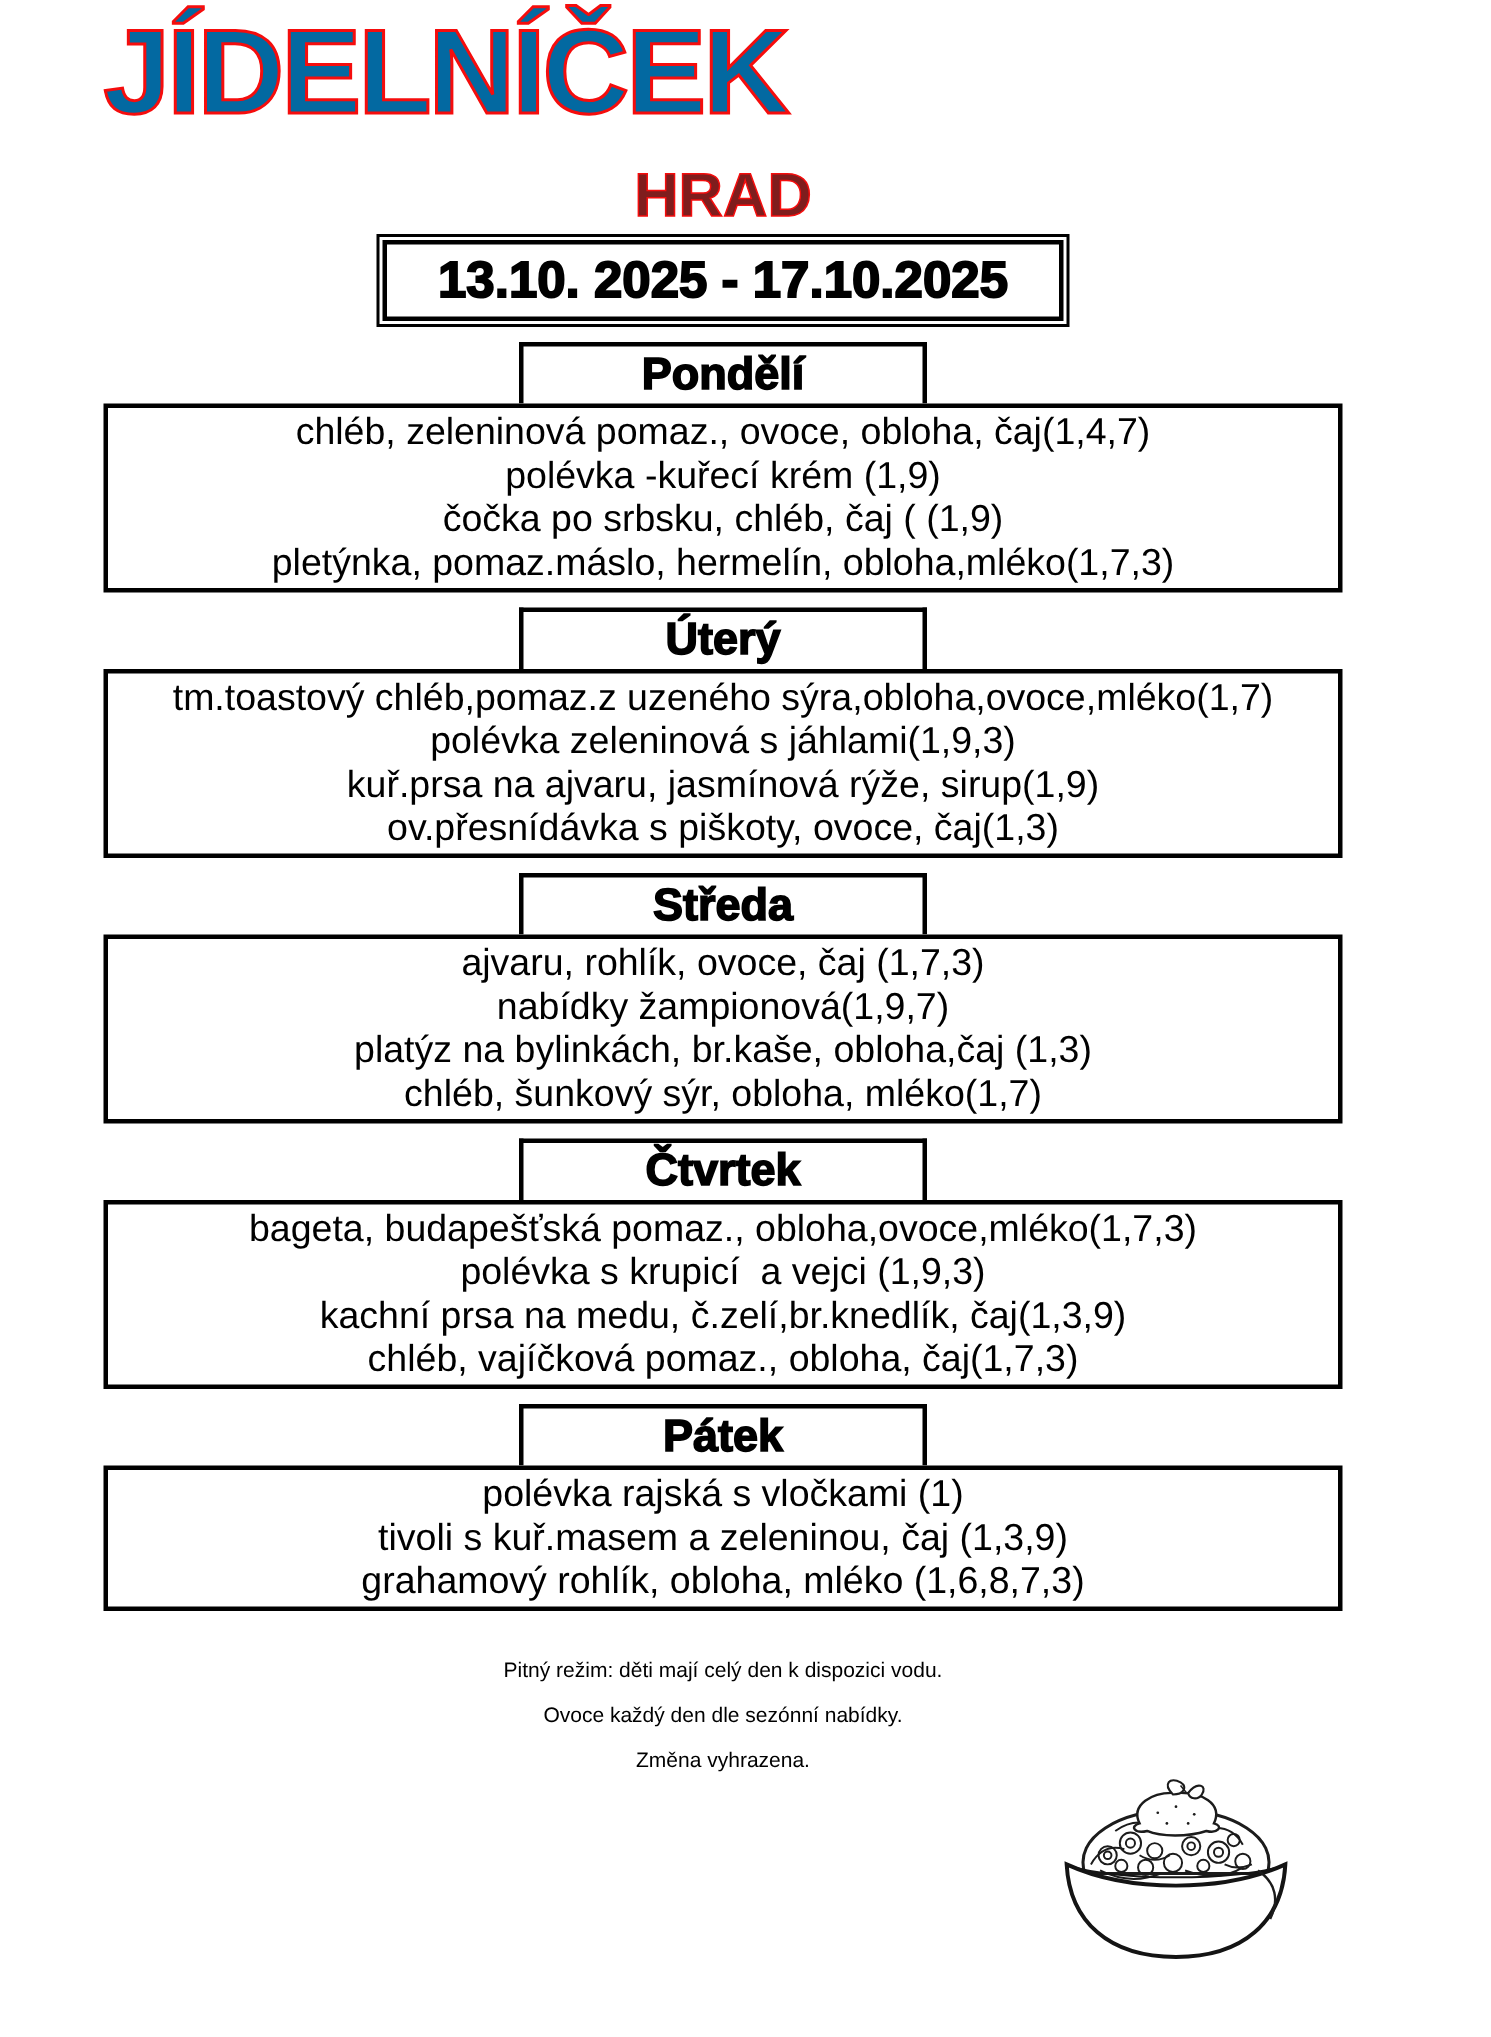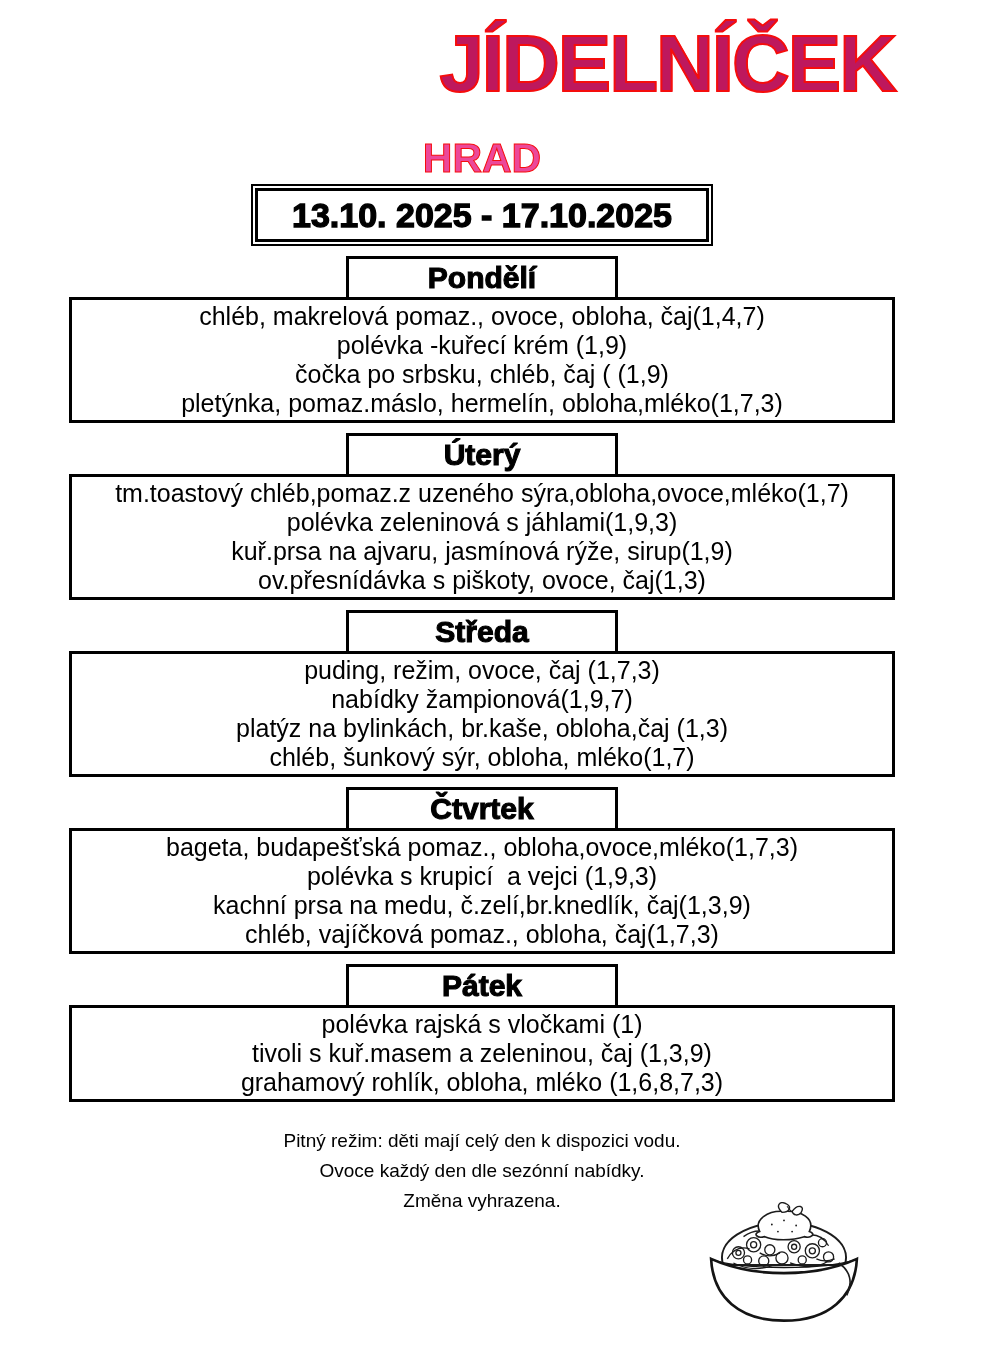--- a/index.html
+++ b/index.html
@@ -15,37 +15,36 @@
   .page {
     position: relative;
     width: 994px;
     height: 1358px;
   }
   .content {
     width: 826px;
     margin-left: 69px;
   }
   .title {
-    margin-top: 16px;
-    text-align: right;
+    text-align: left;
     font-size: 80px;
     line-height: 96px;
     font-weight: 900;
     letter-spacing: -2px;
-    color: #be185d;
+    color: #0369a1;
     -webkit-text-stroke: 2px #f50d0d;
     text-shadow: 0.6px 0 #f50d0d, -0.6px 0 #f50d0d;
   }
   .subtitle {
-    margin-top: 24px;
+    margin-top: 12px;
     text-align: center;
     font-size: 41px;
     line-height: 44px;
     font-weight: 900;
-    color: #ec4899;
+    color: #7f1d1d;
     -webkit-text-stroke: 1px #f50d0d;
   }
   .date-box-outer {
     margin: 4px auto 0 auto;
     width: fit-content;
     border: 2px solid #000;
     padding: 2px;
   }
   .date-box-inner {
     border: 3px solid #000;
@@ -84,21 +83,21 @@
     text-align: center;
     font-size: 25px;
     line-height: 29px;
     white-space: pre-wrap;
   }
   .footer {
     margin-top: 26px;
     text-align: center;
   }
   .footer-line {
-    font-size: 19px;
+    font-size: 14px;
     line-height: 26px;
     margin: 4px 0;
   }
   .footer-line.bold { font-weight: normal; }
   .bowl-wrap {
     position: absolute;
     left: 703px;
     top: 1186px;
     width: 162px;
     height: 126px;
@@ -115,41 +114,41 @@
 
     <div class="date-box-outer">
       <div class="date-box-inner">
         <div class="date-text">13.10. 2025 - 17.10.2025</div>
       </div>
     </div>
 
     <div class="day-section">
       <div class="day-label">Pondělí</div>
       <div class="menu-box">
-        <div class="menu-line">chléb, makrelová pomaz., ovoce, obloha, čaj(1,4,7)</div>
+        <div class="menu-line">chléb, zeleninová pomaz., ovoce, obloha, čaj(1,4,7)</div>
         <div class="menu-line">polévka -kuřecí krém (1,9)</div>
         <div class="menu-line">čočka po srbsku, chléb, čaj ( (1,9)</div>
         <div class="menu-line">pletýnka, pomaz.máslo, hermelín, obloha,mléko(1,7,3)</div>
       </div>
     </div>
 
     <div class="day-section">
       <div class="day-label">Úterý</div>
       <div class="menu-box">
         <div class="menu-line">tm.toastový chléb,pomaz.z uzeného sýra,obloha,ovoce,mléko(1,7)</div>
         <div class="menu-line">polévka zeleninová s jáhlami(1,9,3)</div>
         <div class="menu-line">kuř.prsa na ajvaru, jasmínová rýže, sirup(1,9)</div>
         <div class="menu-line">ov.přesnídávka s piškoty, ovoce, čaj(1,3)</div>
       </div>
     </div>
 
     <div class="day-section">
       <div class="day-label">Středa</div>
       <div class="menu-box">
-        <div class="menu-line">puding, režim, ovoce, čaj (1,7,3)</div>
+        <div class="menu-line">ajvaru, rohlík, ovoce, čaj (1,7,3)</div>
         <div class="menu-line">nabídky žampionová(1,9,7)</div>
         <div class="menu-line">platýz na bylinkách, br.kaše, obloha,čaj (1,3)</div>
         <div class="menu-line">chléb, šunkový sýr, obloha, mléko(1,7)</div>
       </div>
     </div>
 
     <div class="day-section">
       <div class="day-label">Čtvrtek</div>
       <div class="menu-box">
         <div class="menu-line">bageta, budapešťská pomaz., obloha,ovoce,mléko(1,7,3)</div>

